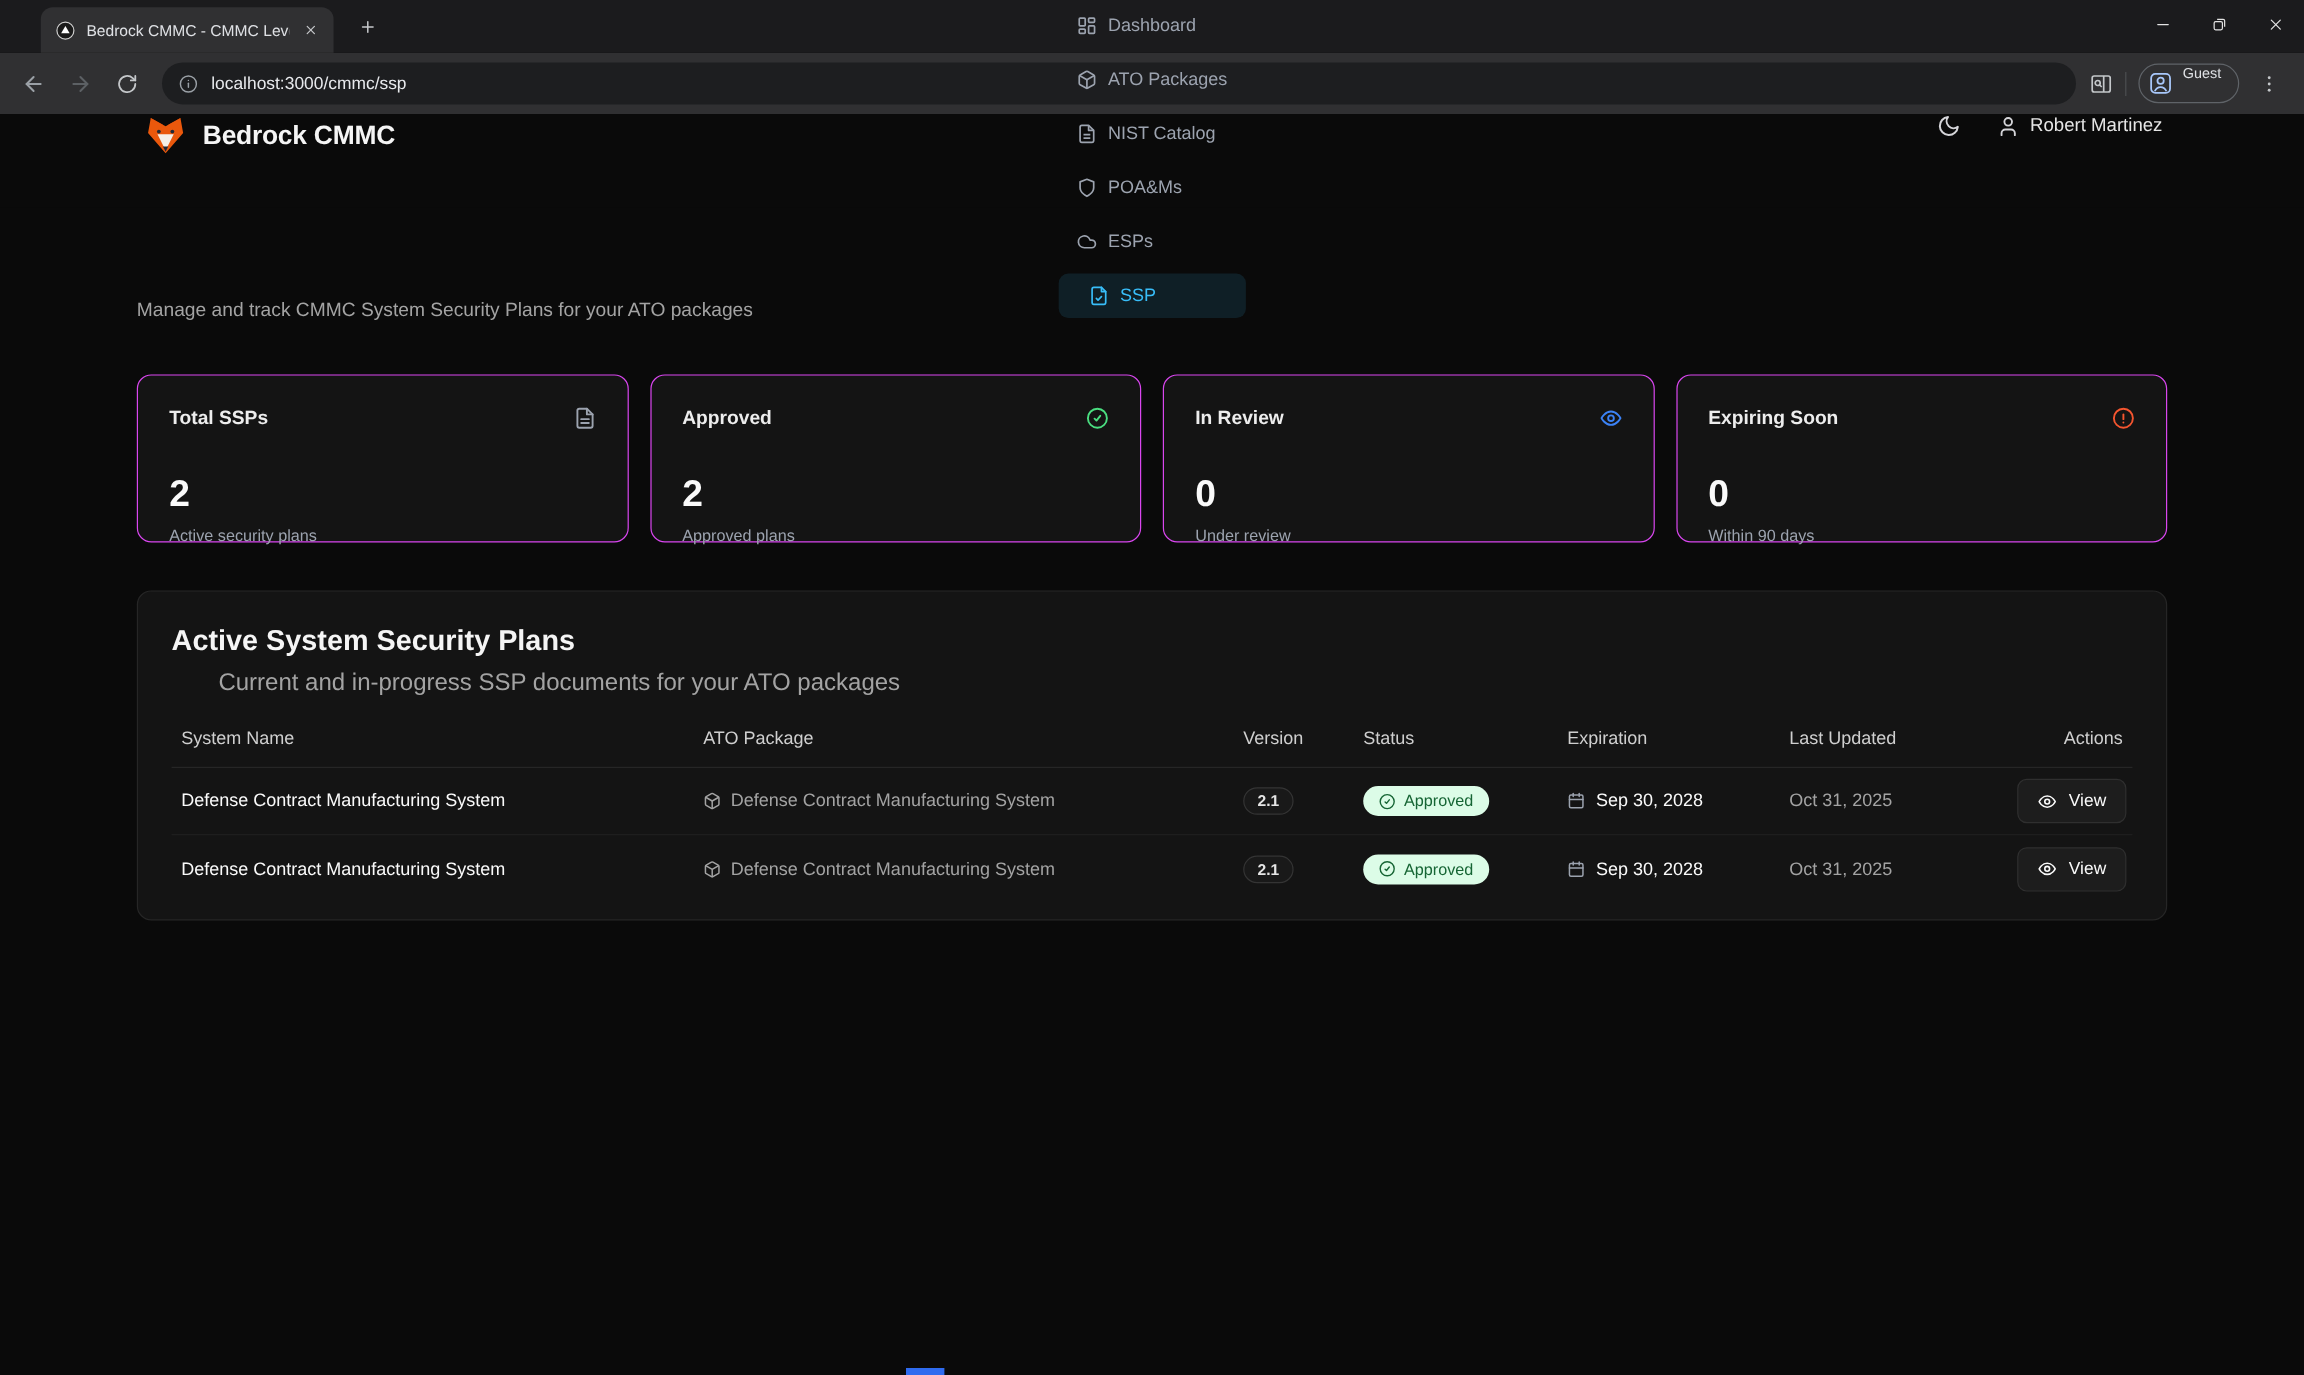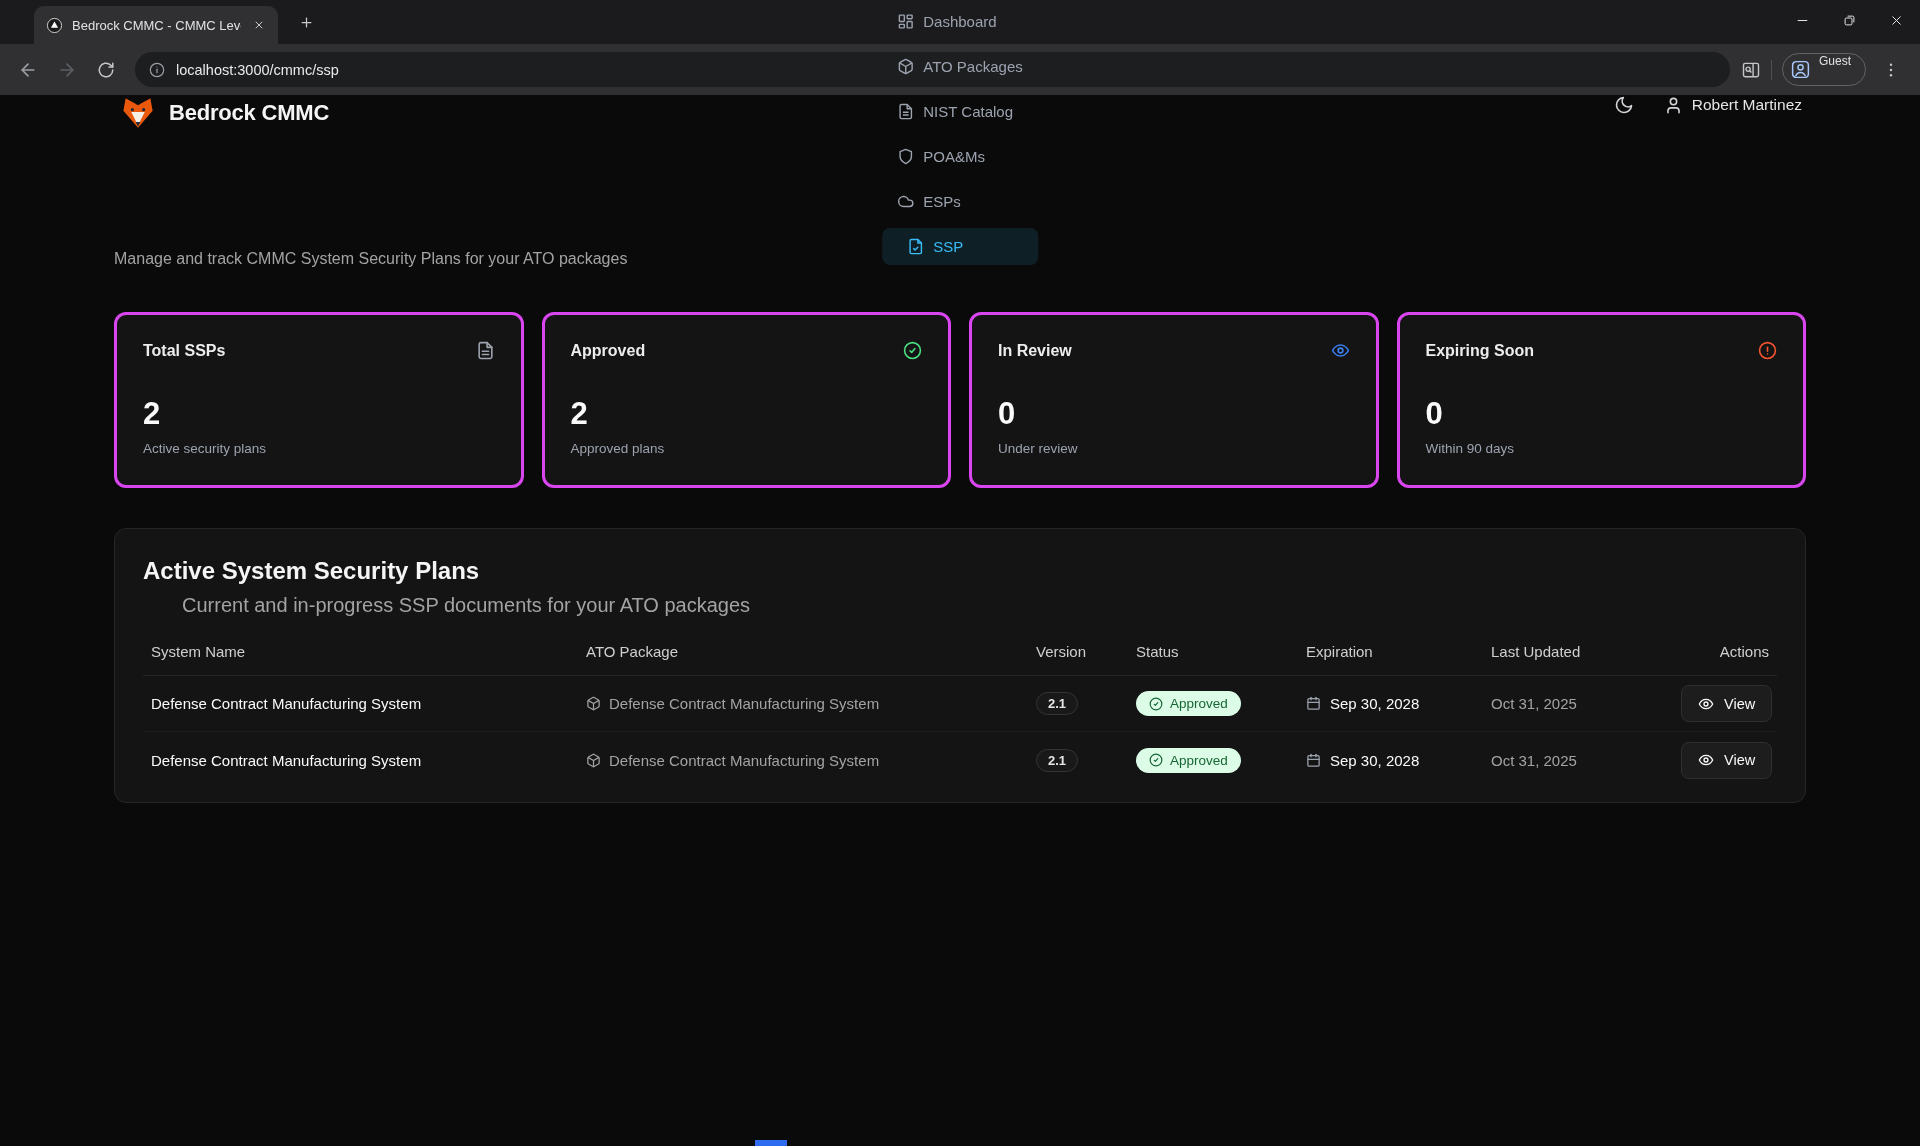--- a/index.html
+++ b/index.html
@@ -51,21 +51,21 @@
   
   .container { width:1692px; margin:0 auto; padding-top:66px; }
   .page-head { display:flex; justify-content:space-between; align-items:flex-start; }
   .page-title { color:#f5f5f5; font-size:31px; font-weight:700; letter-spacing:-0.3px; }
   .page-sub { color:#a3a3a3; font-size:16px; margin-top:11px; }
   .new-btn { display:flex; align-items:center; gap:11px; background:#46c5e8; color:#0c1417;
              border:none; border-radius:8px; padding:0 21px; height:42px; font-size:15px; font-weight:500;
              font-family:inherit; cursor:pointer; margin-top:4px; }
 
   .stats { display:grid; grid-template-columns:repeat(4,1fr); gap:18px; margin-top:44px; }
-  .card { background:#141414; border:3px solid #d946ef; border-radius:12px; padding:26px 26px 28px; height:176px; }
+  .card { background:#141414; border:1px solid #d946ef; border-radius:12px; padding:26px 26px 28px; height:140px; }
   .card-top { display:flex; justify-content:space-between; align-items:center; }
   .card-label { color:#ededed; font-size:16px; font-weight:600; }
   .ic-doc { color:#9ca3af; } .ic-check { color:#4ade80; } .ic-eye { color:#3b82f6; } .ic-alert { color:#f4552f; }
   .card-value { color:#fafafa; font-size:31px; font-weight:700; margin-top:36px; }
   .card-caption { color:#9ca3af; font-size:13.5px; margin-top:9px; }
 
   .table-card { margin-top:40px; background:#141414; border:1px solid #262626; border-radius:12px; padding:28px 28px 14px; }
   .tc-title { color:#f5f5f5; font-size:24px; font-weight:700; }
   .tc-sub { color:#a3a3a3; font-size:20px; margin-top:9px;margin-left:39px; }
   .grid-row { display:grid; grid-template-columns:435px 450px 100px 170px 185px 190px 1fr;

